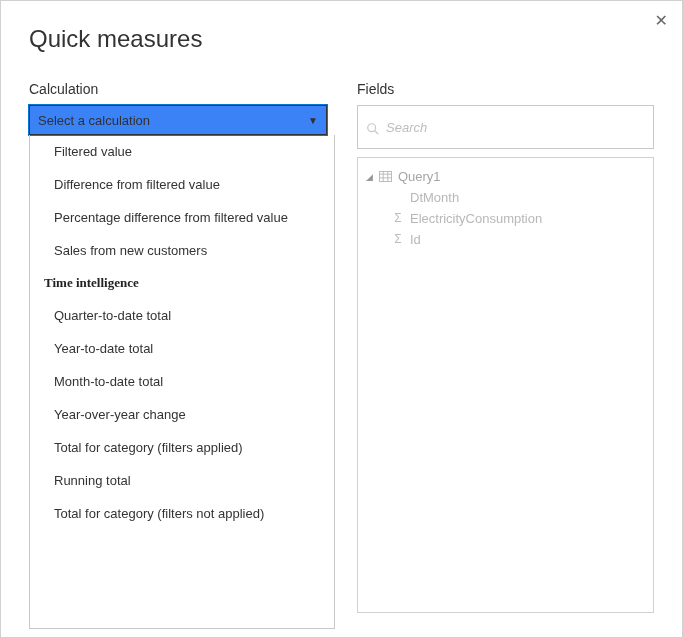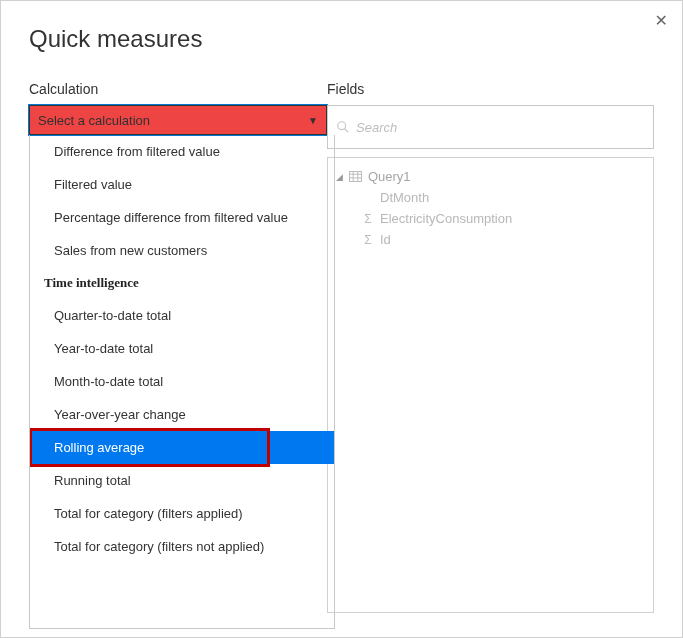--- a/index.html
+++ b/index.html
@@ -30,41 +30,42 @@
     font-weight: 300;
   }
   .dialog-title {
     font-size: 24px;
     font-weight: 300;
     color: #333;
     margin-bottom: 28px;
   }
   .columns {
     display: flex;
+    gap: 30px;
   }
   .col-left { width: 298px; }
   .col-right { flex: 1; }
   .section-label {
     font-size: 14px;
     color: #333;
     margin-bottom: 8px;
     font-weight: 400;
   }
   .select-box {
     width: 100%;
     height: 30px;
     border: 1px solid #333;
     outline: 1px solid #0078d4;
     display: flex;
     align-items: center;
     justify-content: space-between;
     padding: 0 8px;
     font-size: 13px;
     cursor: pointer;
-    background: #ef4444;
+    background: #3b82f6;
   }
   .caret-down {
     font-size: 10px;
   }
   .dropdown-panel {
     position: relative;
     width: 306px;
     border-left: 1px solid #c8c8c8;
     border-right: 1px solid #c8c8c8;
     border-bottom: 1px solid #c8c8c8;
@@ -112,21 +113,20 @@
     right: 64px;
     bottom: -3px;
     pointer-events: none;
     z-index: 5;
   }
   .search-box {
     width: 100%;
     height: 44px;
     border: 1px solid #c8c8c8;
     display: flex;
-    align-items: center;
     padding: 16px 8px;
     gap: 6px;
     color: #aaa;
   }
   .search-box input {
     border: none;
     outline: none;
     flex: 1;
     font-size: 13px;
     color: #333;
@@ -149,21 +149,21 @@
     color: #a6a6a6;
   }
   .field-table-row {
     display: flex;
     align-items: center;
     gap: 6px;
     padding: 3px 2px;
   }
   .field-item {
     display: flex;
-    align-items: flex-end;
+    align-items: flex-start;
     gap: 6px;
     padding: 3px 2px 3px 28px;
     color: #b8b8b8;
   }
   .tri {
     font-size: 9px;
     color: #999;
   }
   .sigma {
     font-family: "Segoe UI", sans-serif;
@@ -191,35 +191,31 @@
     <div class="col-left">
       <div class="section-label">Calculation</div>
 
       <div class="select-box">
         <span>Select a calculation</span>
         <span class="caret-down">▼</span>
       </div>
 
       <div class="dropdown-panel">
         <div class="dropdown-scroll" id="dd-scroll">
+            <div class="dd-item">Filtered value</div>
             <div class="dd-item">Difference from filtered value</div>
-            <div class="dd-item">Filtered value</div>
             <div class="dd-item">Percentage difference from filtered value</div>
             <div class="dd-item">Sales from new customers</div>
             <div class="dd-group-header">Time intelligence</div>
             <div class="dd-item">Quarter-to-date total</div>
             <div class="dd-item">Year-to-date total</div>
             <div class="dd-item">Month-to-date total</div>
             <div class="dd-item">Year-over-year change</div>
-            <div class="highlight-wrap">
-              <div class="dd-item selected">Rolling average</div>
-              <div class="highlight-box"></div>
-            </div>
+            <div class="dd-item">Total for category (filters applied)</div>
             <div class="dd-item">Running total</div>
-            <div class="dd-item">Total for category (filters applied)</div>
             <div class="dd-item">Total for category (filters not applied)</div>
           </div>
       </div>
     </div>
 
     <div class="col-right">
       <div class="section-label">Fields</div>
 
       <div class="search-box">
         <svg class="search-icon" viewBox="0 0 16 16">

